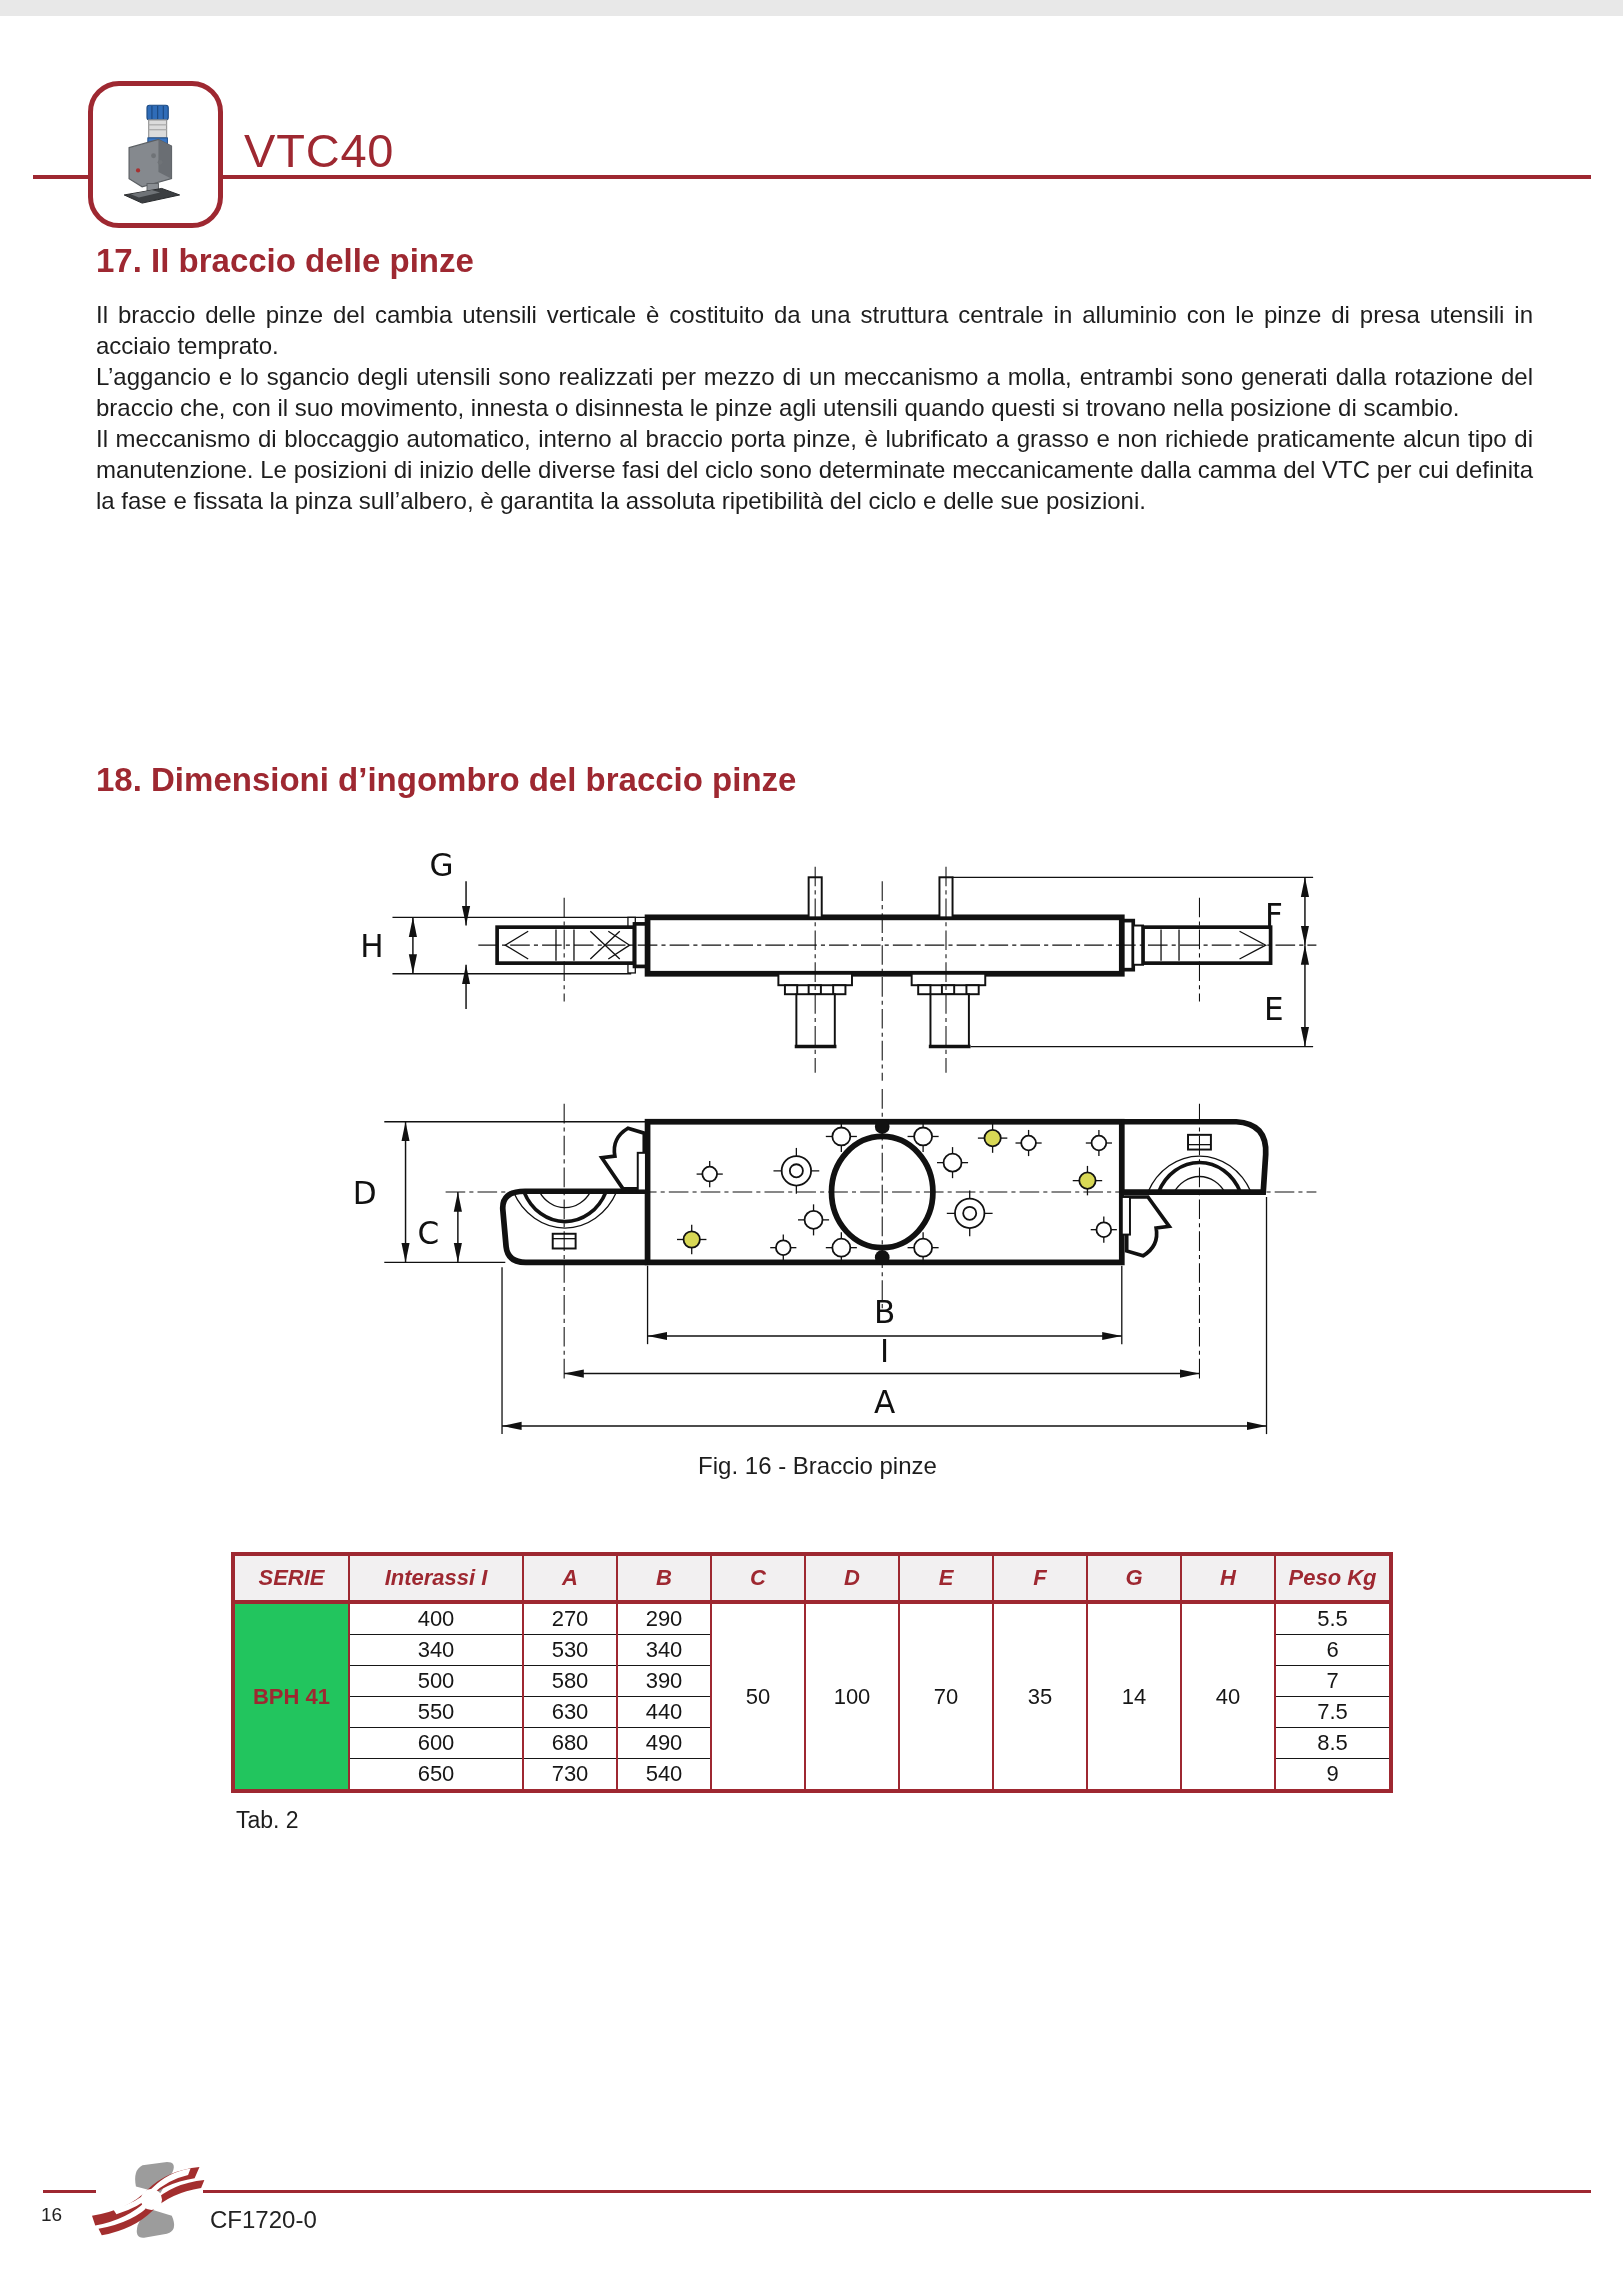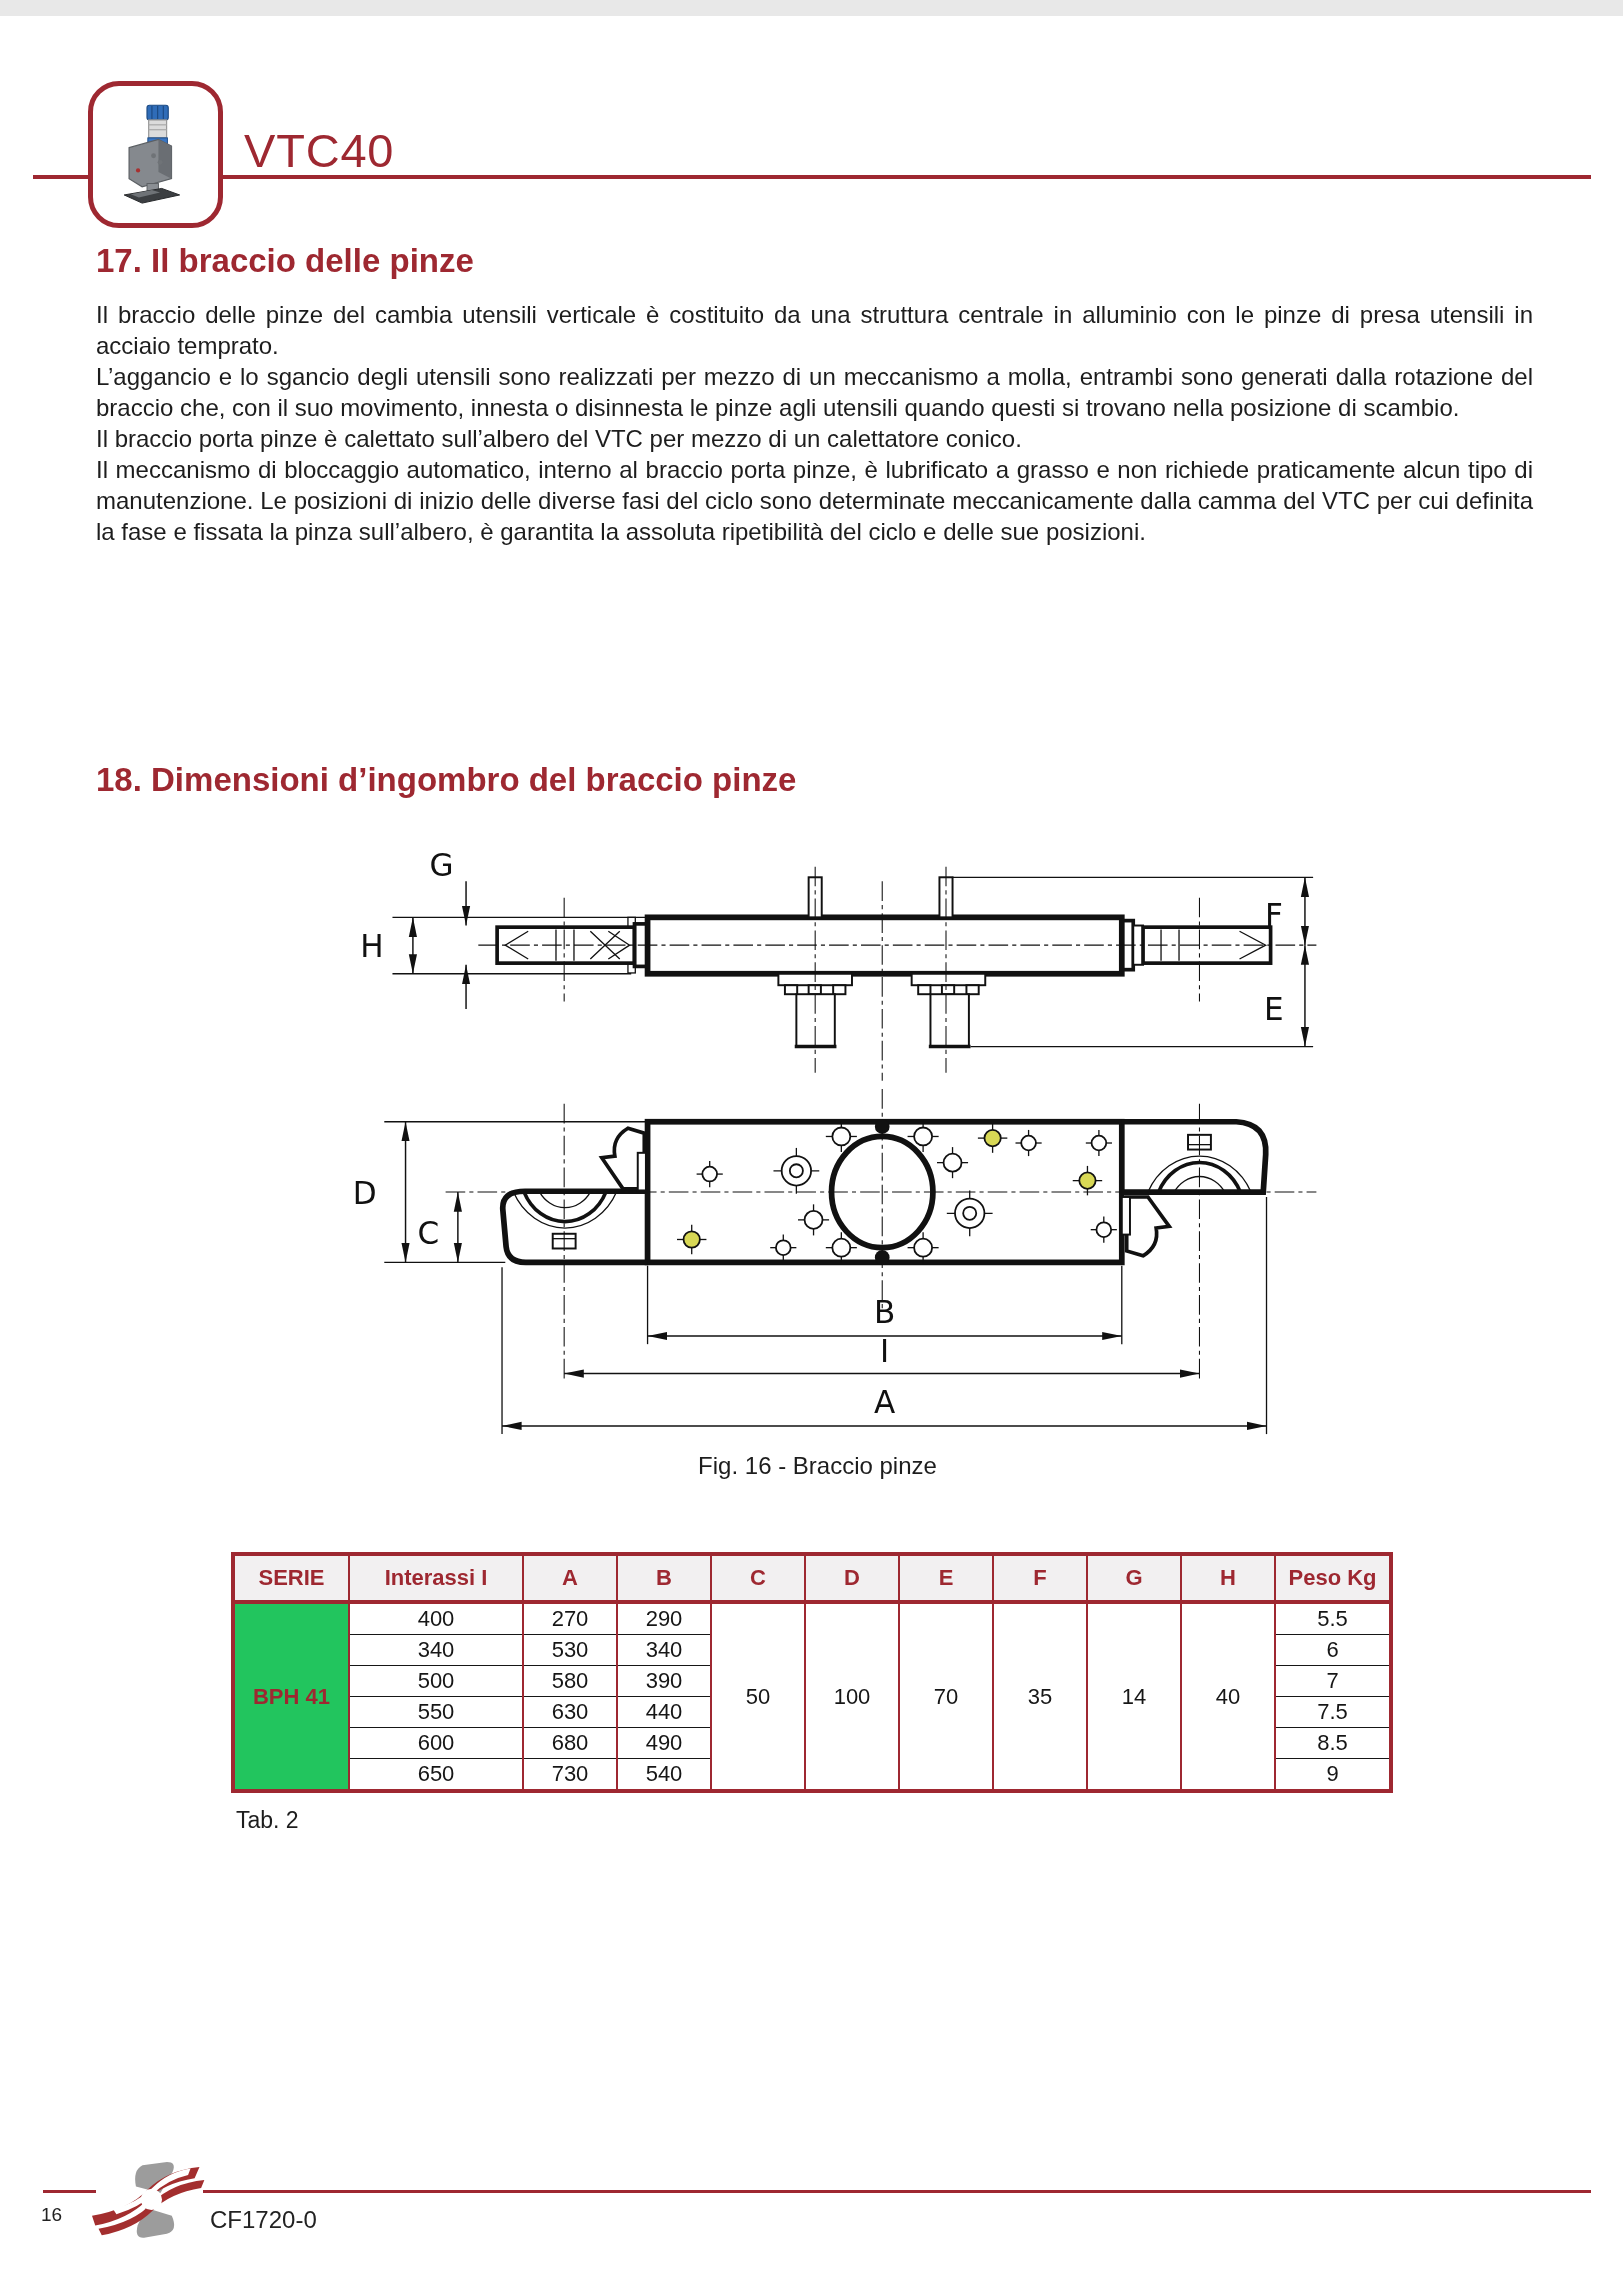--- a/index.html
+++ b/index.html
@@ -38,21 +38,21 @@
   .cl{fill:none;stroke:#111;stroke-width:1.3;stroke-dasharray:24 5 5 5;}
   .dim{fill:none;stroke:#111;stroke-width:1.8;}
   .hole{fill:#ffffff;stroke:#111;stroke-width:2.2;}
   .holey{fill:#d8d855;stroke:#111;stroke-width:2.2;}
   .dimlbl{font-family:"DejaVu Sans",sans-serif;font-size:38px;fill:#111;}
   
   .tablewrap{position:absolute;left:231px;top:1536px;}
   table.dim-table{border-collapse:collapse;border:4.9px solid #9e2831;table-layout:fixed;width:1159px;}
   table.dim-table th{
     border:2.5px solid #9e2831;border-bottom:4.1px solid #9e2831;background:#f2f0f1;
-    color:#9e2831;font-weight:bold;font-size:22px;height:44px;text-align:center;padding:0;
+    color:#9e2831;font-weight:bold;font-size:22px;height:44px;text-align:center;padding:0;font-style:italic;
   }
   table.dim-table td{
     border-top:1.6px solid #161616;border-bottom:1.6px solid #161616;
     border-left:2.5px solid #9e2831;border-right:2.5px solid #9e2831;
     font-size:22px;height:30px;text-align:center;padding:0;background:#fff;color:#161616;
   }
   table.dim-table td.serie-cell{background:#22c55e;color:#9e2831;font-weight:bold;}
   .tab-caption{position:absolute;left:236px;top:1791px;font-size:23px;color:#1d1d1d;}
   
   .footer-rule{position:absolute;top:2174px;height:3.3px;background:#9e2831;}
@@ -87,21 +87,20 @@
       <path d="M16 114 L62 106 L84 114 L38 124 Z" fill="#3c3f42" stroke="#26282a" stroke-width="1.2"></path>
       <path d="M24 113 L50 108 L60 111 L34 117 Z" fill="#6f7377"></path>
     </svg>
   </div>
   <div class="brand-title">VTC40</div>
 
   <div class="h-sec h17">17. Il braccio delle pinze</div>
   <div class="paras">
     <p>Il braccio delle pinze del cambia utensili verticale è costituito da una struttura centrale in alluminio con le pinze di presa utensili in acciaio temprato.</p>
     <p>L’aggancio e lo sgancio degli utensili sono realizzati per mezzo di un meccanismo a molla, entrambi sono generati dalla rotazione del braccio che, con il suo movimento, innesta o disinnesta le pinze agli utensili quando questi si trovano nella posizione di scambio.</p>
-    <p>Il braccio porta pinze è calettato sull’albero del VTC per mezzo di un calettatore conico.</p>
     <p>Il meccanismo di bloccaggio automatico, interno al braccio porta pinze, è lubrificato a grasso e non richiede praticamente alcun tipo di manutenzione. Le posizioni di inizio delle diverse fasi del ciclo sono determinate meccanicamente dalla camma del VTC per cui definita la fase e fissata la pinza sull’albero, è garantita la assoluta ripetibilità del ciclo e delle sue posizioni.</p>
   </div>
 
   <div class="h-sec h18">18. Dimensioni d’ingombro del braccio pinze</div>
 
   <svg class="figure-svg" width="1623" height="622" viewBox="0 1020 1985 760">
     <defs>
       <marker id="ae" markerWidth="26" markerHeight="12" refX="24" refY="6" orient="auto" markerUnits="userSpaceOnUse">
         <path d="M0,1 L24,6 L0,11 Z" fill="#111"></path>
       </marker>

